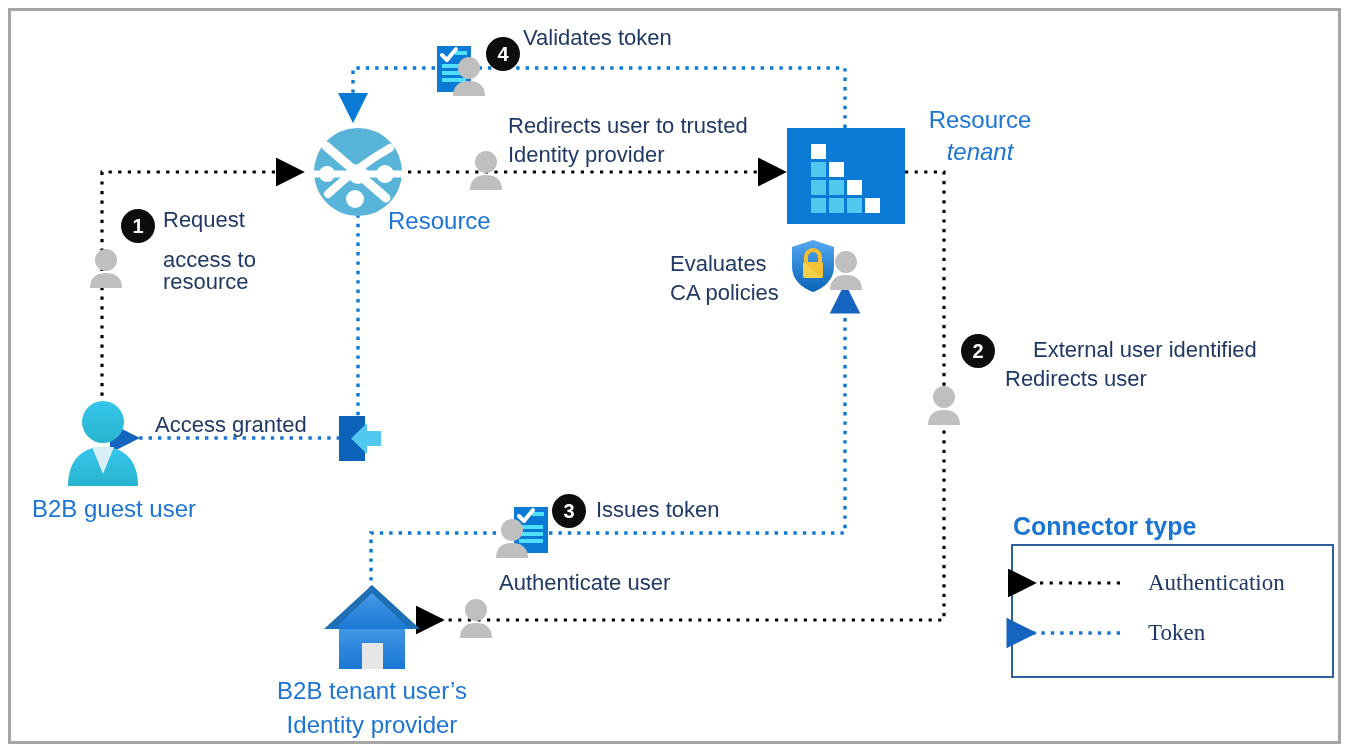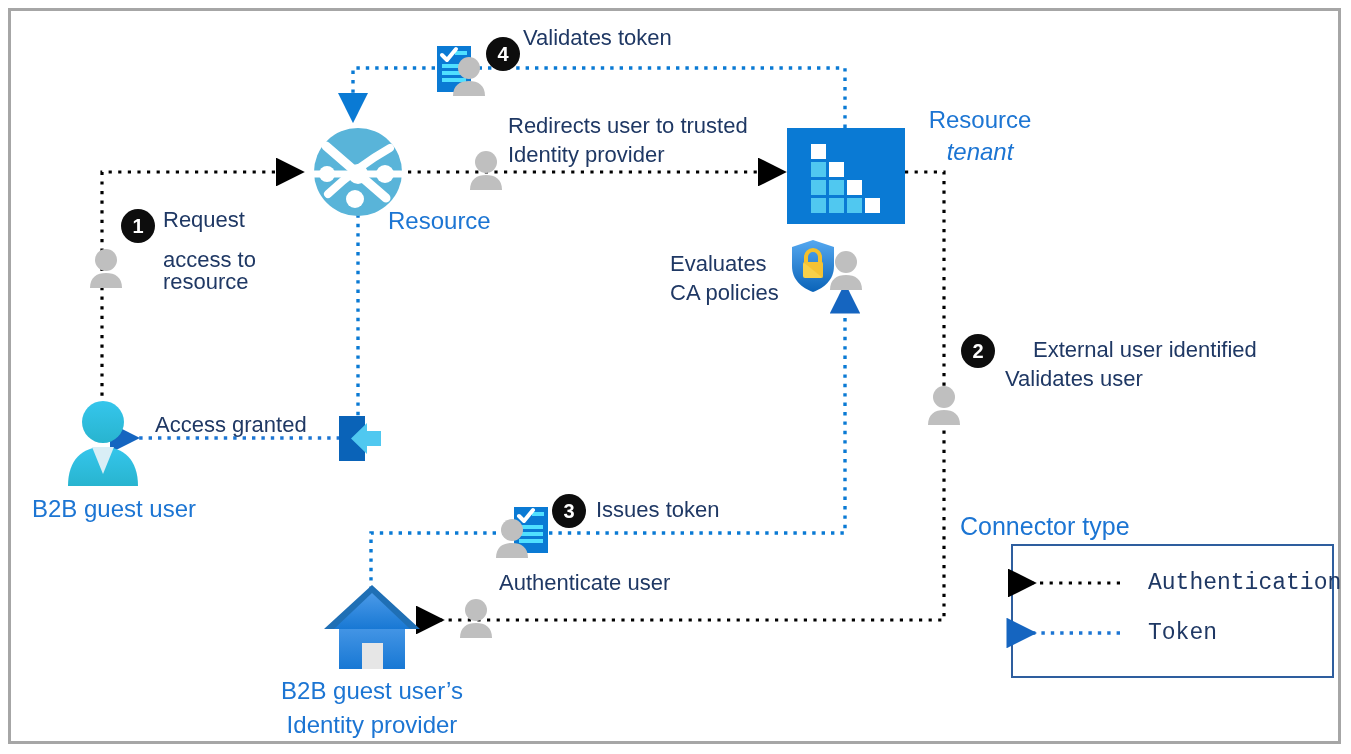--- a/index.html
+++ b/index.html
@@ -4,22 +4,22 @@
 <style>
   html,body{margin:0;padding:0;background:#fff;}
   body{font-family:"Liberation Sans",sans-serif;}
   #root{position:relative;width:1351px;height:754px;background:#ffffff;overflow:hidden;}
   #frame{position:absolute;left:8px;top:8px;width:1333px;height:736px;border:3px solid #a6a6a6;box-sizing:border-box;background:#fff;}
   svg.layer{position:absolute;left:0;top:0;width:1351px;height:754px;pointer-events:none;}
   .lbl{position:absolute;color:#1f3864;font-family:"Liberation Sans",sans-serif;font-size:22px;line-height:26px;white-space:pre;}
   .lbl-blue{position:absolute;color:#1c75d3;font-family:"Liberation Sans",sans-serif;font-size:24px;line-height:28px;white-space:pre;text-align:center;}
   .step{position:absolute;width:34px;height:34px;border-radius:50%;background:#0d0d0d;color:#fff;font-family:"Liberation Sans",sans-serif;font-size:20px;font-weight:bold;display:flex;align-items:center;justify-content:center;}
   .legend-box{position:absolute;left:1011px;top:544px;width:323px;height:134px;border:2px solid #2e5e9e;box-sizing:border-box;background:#fff;}
-  .legend-title{position:absolute;left:960px;top:512px;color:#1c75d3;font-size:25px;font-weight:normal;font-family:"Liberation Sans",sans-serif;}
-  .legend-text{position:absolute;color:#1f3864;font-size:23px;font-family:Liberation Mono, monospace;}
+  .legend-title{position:absolute;left:1013px;top:512px;color:#1c75d3;font-size:25px;font-weight:bold;font-family:"Liberation Sans",sans-serif;}
+  .legend-text{position:absolute;color:#1f3864;font-size:23px;font-family:Liberation Serif, serif;}
   .icon{position:absolute;}
 </style>
 </head>
 <body>
 
 <div id="root">
   <div id="frame"></div>
 
   <svg class="layer" viewBox="0 0 1351 754">
     <defs>
@@ -214,39 +214,39 @@
   <div class="step" style="left:121px;top:209px;">1</div>
   <div class="step" style="left:961px;top:334px;">2</div>
   <div class="step" style="left:552px;top:494px;">3</div>
   <div class="step" style="left:486px;top:37px;">4</div>
 
   <div class="lbl" style="left:163px;top:207px;">Request</div>
   <div class="lbl" style="left:163px;top:247px;">access to</div>
   <div class="lbl" style="left:163px;top:269px;">resource</div>
 
   <div class="lbl" style="left:1005px;top:337px;margin-left:28px;">External user identified</div>
-  <div class="lbl" style="left:1005px;top:366px;">Validates user</div>
+  <div class="lbl" style="left:1005px;top:366px;">Redirects user</div>
 
   <div class="lbl" style="left:596px;top:497px;">Issues token</div>
   <div class="lbl" style="left:523px;top:25px;">Validates token</div>
 
   <div class="lbl" style="left:508px;top:113px;">Redirects user to trusted</div>
   <div class="lbl" style="left:508px;top:142px;">Identity provider</div>
 
   <div class="lbl" style="left:670px;top:251px;">Evaluates</div>
   <div class="lbl" style="left:670px;top:280px;">CA policies</div>
 
   <div class="lbl" style="left:155px;top:412px;">Access granted</div>
   <div class="lbl" style="left:499px;top:570px;">Authenticate user</div>
 
   <div class="lbl-blue" style="left:8px;top:495px;width:212px;text-align:center;">B2B guest user</div>
   <div class="lbl-blue" style="left:388px;top:207px;text-align:left;">Resource</div>
   <div class="lbl-blue" style="left:875px;top:106px;width:210px;text-align:center;">Resource</div>
   <div class="lbl-blue" style="left:875px;top:138px;width:210px;text-align:center;font-style:italic;">tenant</div>
-  <div class="lbl-blue" style="left:232px;top:677px;width:280px;text-align:center;">B2B guest user’s</div>
+  <div class="lbl-blue" style="left:232px;top:677px;width:280px;text-align:center;">B2B tenant user’s</div>
   <div class="lbl-blue" style="left:232px;top:711px;width:280px;text-align:center;">Identity provider</div>
 
   <div class="legend-title">Connector type</div>
   <div class="legend-box"></div>
   <svg class="layer" viewBox="0 0 1351 754">
     <path d="M1120,583 L1032,583" fill="none" stroke="#000" stroke-width="3.2" stroke-dasharray="3.2,6.4" marker-end="url(#ahBlackL)"></path>
     <path d="M1120,633 L1032,633" fill="none" stroke="#1c75d3" stroke-width="3.4" stroke-dasharray="3.4,6.0" marker-end="url(#ahBlueL)"></path>
   </svg>
   <div class="legend-text" style="left:1148px;top:570px;">Authentication</div>
   <div class="legend-text" style="left:1148px;top:620px;">Token</div>

